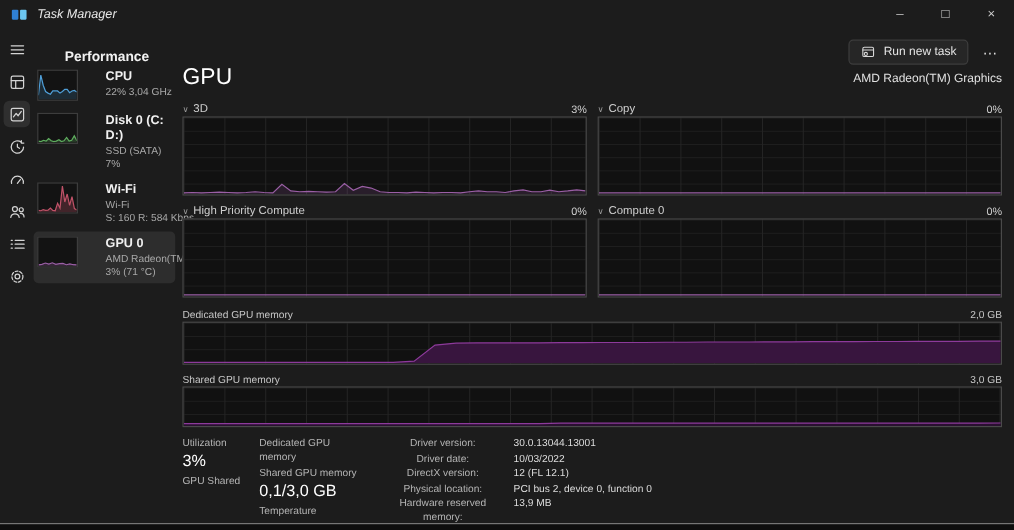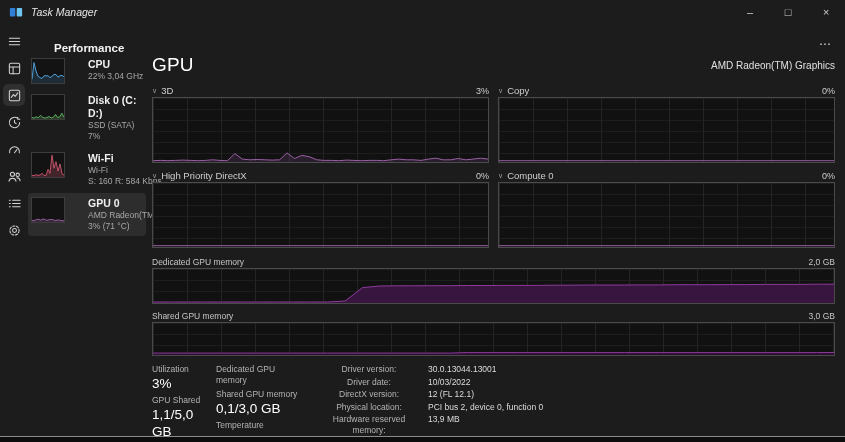--- a/index.html
+++ b/index.html
@@ -91,20 +91,28 @@
   <div class="win-controls">
     <div class="win-btn">–</div>
     <div class="win-btn">□</div>
     <div class="win-btn">×</div>
   </div>
 </div>
 
 <div class="header-row">
   <span class="page-title">Performance</span>
   <div class="header-right">
+    <div class="run-task-btn">
+      <svg width="13" height="13" viewBox="0 0 16 16" style="stroke:#d8d8d8;fill:none;stroke-width:1.1;stroke-linecap:round">
+        <rect x="2.5" y="3" width="11" height="9.5" rx="1.5"></rect>
+        <path d="M2.5 5.8h11"></path>
+        <circle cx="5.6" cy="9.8" r="1.6"></circle>
+      </svg>
+      <span>Run new task</span>
+    </div>
     <div class="more-btn">⋯</div>
   </div>
 </div>
 
 <div class="rail">
   <div class="rail-btn">
     <svg width="15" height="15" viewBox="0 0 16 16">
         <path d="M2.5 4.5h11M2.5 8h11M2.5 11.5h11"></path>
       </svg>
   </div>
@@ -248,21 +256,21 @@
           <div class="chart">
             <svg width="335" height="64" viewBox="0 0 335 64" preserveAspectRatio="none" style="display:block">
               <polyline points="0.0,62.7 335.0,62.7" fill="none" stroke="#9a5fa5" stroke-width="1"></polyline>
             </svg>
           </div>
         </div>
     </div>
     <div class="row2">
       <div class="graph-label-row">
         <span class="chev">∨</span>
-        <span>High Priority DirectX</span>
+        <span>High Priority Compute</span>
         <span class="pct">0%</span>
       </div>
       <div class="graph-box">
           <div class="chart">
             <svg width="335" height="64" viewBox="0 0 335 64" preserveAspectRatio="none" style="display:block">
               <polyline points="0.0,62.7 335.0,62.7" fill="none" stroke="#9a5fa5" stroke-width="1"></polyline>
             </svg>
           </div>
         </div>
     </div>
@@ -309,21 +317,20 @@
     </div>
 
   <div class="stats">
     <div class="stat-col1">
       <div class="stat-block">
         <div class="stat-label">Utilization</div>
         <div class="stat-value">3%</div>
       </div>
       <div class="stat-block">
         <div class="stat-label">GPU Shared</div>
-        <div class="stat-value">1,1/5,0 GB</div>
       </div>
     </div>
     <div class="stat-col2">
       <div class="stat-block">
         <div class="stat-label">Dedicated GPU memory</div>
       </div>
       <div class="stat-block">
         <div class="stat-label">Shared GPU memory</div>
         <div class="stat-value">0,1/3,0 GB</div>
       </div>

